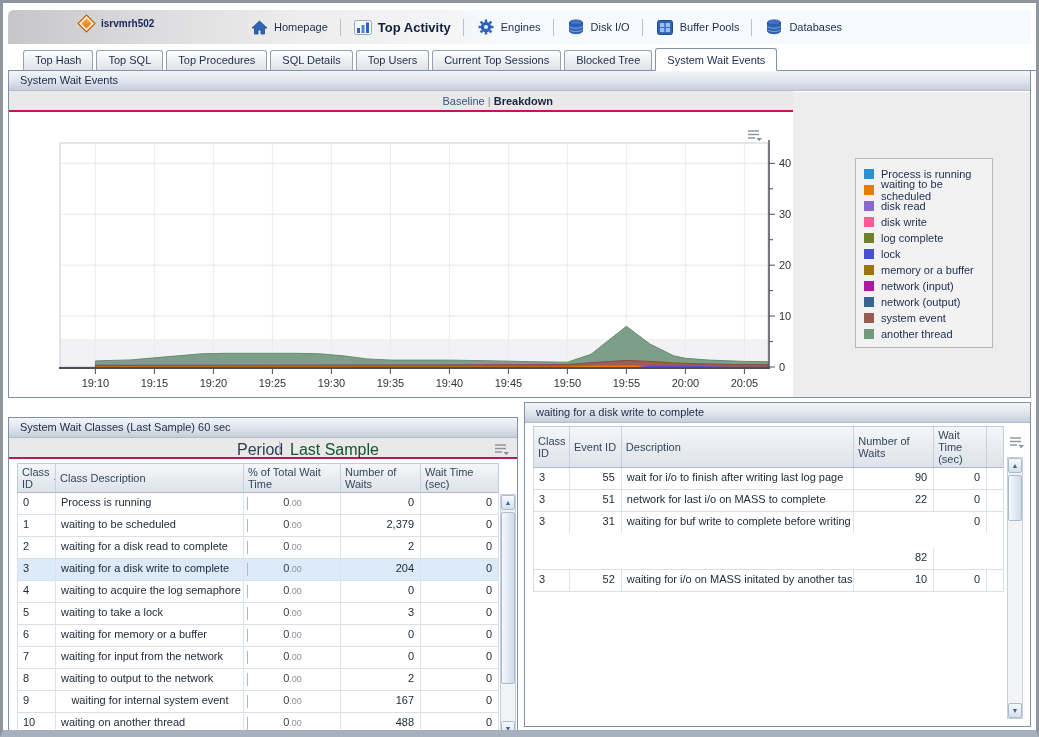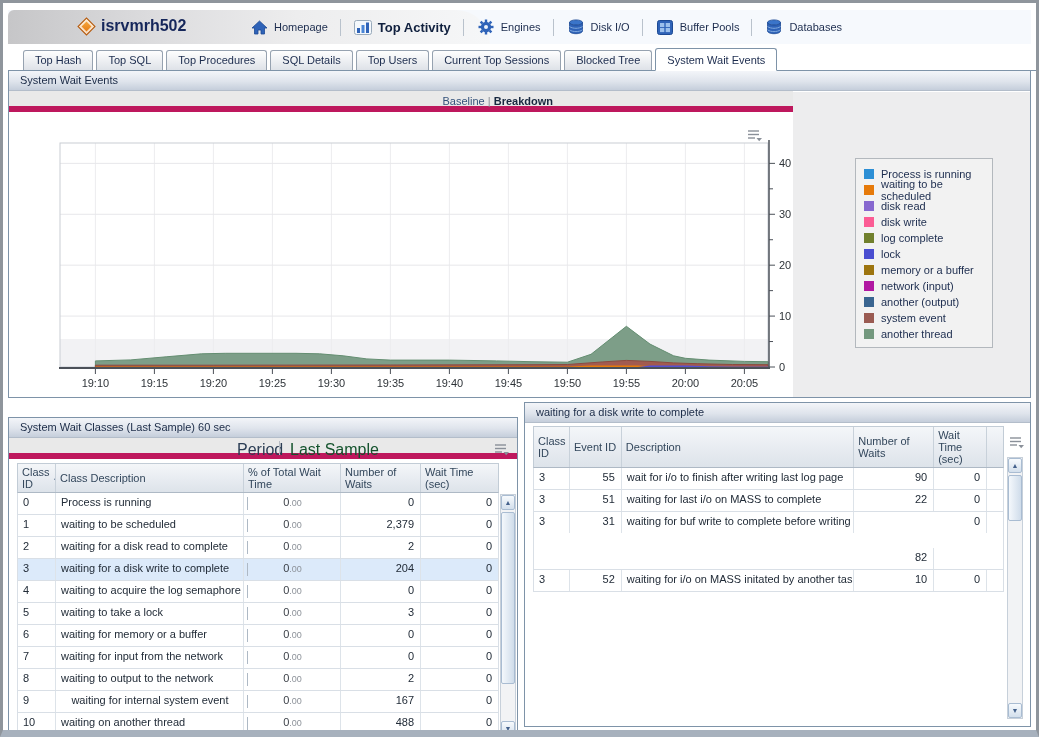--- a/index.html
+++ b/index.html
@@ -10,21 +10,21 @@
 
   
   .topbar { position:absolute; left:5px; top:7px; width:1023px; height:34px; background:#f6f9fd; }
   .topbar-left { position:absolute; left:0; top:0; width:482px; height:34px;
     background:linear-gradient(90deg,#c6c6c8 0%,#dcdcde 30%,#ededee 60%,#f6f7f8 100%);
     border-radius:6px 34px 0 0; }
   .server-badge { position:absolute; left:72px; top:7px; display:flex; align-items:center; gap:8px; }
   .server-icon { width:13px; height:13px; transform:rotate(45deg);
     background:linear-gradient(135deg,#f9b24a,#e2720b); border:1px solid #b55708;
     box-shadow:inset 0 0 0 2px rgba(255,255,255,.75); }
-  .server-title { font-size:16px; font-weight:bold; color:#15265a; }
+  .server-title { font-size:10px; font-weight:bold; color:#15265a; }
   .nav { position:absolute; left:232px; top:0; height:34px; display:flex; align-items:center; }
   .nav-item { display:flex; align-items:center; gap:5px; padding:3px 9px; cursor:default;
     font-size:11px; color:#1c2c4e; white-space:nowrap; }
   .nav-item.active { font-weight:bold; font-size:13px; color:#10203e; }
   .nav-sep { width:1px; height:17px; background:#b9c2cc; margin:0 3px; }
   .nav-icon { display:inline-flex; width:20px; height:18px; align-items:center; justify-content:center; }
 
   
   .tabbar { position:absolute; left:14px; top:44px; width:1023px; height:24px;
     display:flex; align-items:flex-end; border-bottom:1px solid #7e93a8; padding-left:6px; }
@@ -34,21 +34,21 @@
   .tab.active { height:23px; line-height:22px; background:#fff; position:relative; z-index:3;
     border:1px solid #7e93a8; border-bottom:1px solid #fff; margin-bottom:-1px; }
 
   
   .panel { position:absolute; background:#fff; border:1px solid #7e93a8; }
   .panel-top    { left:5px; top:67px;  width:1023px; height:328px; }
   .panel-bl     { left:5px; top:399px; width:510px;  height:325px;margin-top:15px; }
   .panel-br     { left:521px; top:399px; width:507px; height:325px; }
   .panel-header { height:20px; line-height:19px; padding-left:11px; font-size:11px; color:#1a2a46;
     background:linear-gradient(#f3f5f9 0%,#dfe4ec 55%,#c5cedb 100%); border-bottom:1px solid #b3bdca; }
-  .ptoolbar { position:relative; height:21px; background:#e9e9e9; border-bottom:6px solid #be185d; }
+  .ptoolbar { position:relative; height:21px; background:#e9e9e9; border-bottom:2px solid #be185d; }
 
   
   .view-links { position:absolute; right:240px; top:0; height:21px; line-height:20px; font-size:11px; color:#8a8f96; }
   .view-link { color:#33517a; cursor:pointer; }
   .view-link.active { font-weight:bold; color:#17273f; }
   .chart-area { position:absolute; left:0; top:42px; width:784px; bottom:0; background:#fff; }
   .right-region { position:absolute; left:784px; top:21px; right:0; bottom:0; background:#ededee; }
   .legend-box { position:absolute; left:62px; top:66px; width:138px; background:#f2f2f2;
     border:1px solid #b3b8bd; padding:7px 6px 5px 8px; }
   .legend-item { display:flex; align-items:center; gap:7px; height:16px; font-size:11px; color:#1c2c4e; cursor:pointer; }
@@ -221,21 +221,21 @@
           <div class="legend-item">
             <div class="legend-swatch" style="background: rgb(157, 117, 15);"></div>
             <span>memory or a buffer</span>
           </div>
           <div class="legend-item">
             <div class="legend-swatch" style="background: rgb(177, 24, 162);"></div>
             <span>network (input)</span>
           </div>
           <div class="legend-item">
             <div class="legend-swatch" style="background: rgb(58, 101, 144);"></div>
-            <span>another (output)</span>
+            <span>network (output)</span>
           </div>
           <div class="legend-item">
             <div class="legend-swatch" style="background: rgb(154, 91, 82);"></div>
             <span>system event</span>
           </div>
           <div class="legend-item">
             <div class="legend-swatch" style="background: rgb(115, 152, 126);"></div>
             <span>another thread</span>
           </div>
         </div>
@@ -462,21 +462,21 @@
           <div class="g-cell" style="width: 36px;">3</div>
           <div class="g-cell num" style="width: 52px;">55</div>
           <div class="g-cell" style="width: 233px;">wait for i/o to finish after writing last log page</div>
           <div class="g-cell num" style="width: 80px;">90</div>
           <div class="g-cell num" style="width: 53px;">0</div>
           <div class="g-cell" style="width: 16px;"></div>
         </div>
         <div class="grid-row">
           <div class="g-cell" style="width: 36px;">3</div>
           <div class="g-cell num" style="width: 52px;">51</div>
-          <div class="g-cell" style="width: 233px;">waiting for last i/o on MASS to complete</div>
+          <div class="g-cell" style="width: 233px;">network for last i/o on MASS to complete</div>
           <div class="g-cell num" style="width: 80px;">22</div>
           <div class="g-cell num" style="width: 53px;">0</div>
           <div class="g-cell" style="width: 16px;"></div>
         </div>
         <div class="grid-row">
           <div class="g-cell" style="width: 36px;">3</div>
           <div class="g-cell num" style="width: 52px;">31</div>
           <div class="g-cell" style="width: 233px;">waiting for buf write to complete before writing</div>
           <div class="g-cell num" style="width: 80px; margin-top: 36px;">82</div>
           <div class="g-cell num" style="width: 53px;">0</div>

